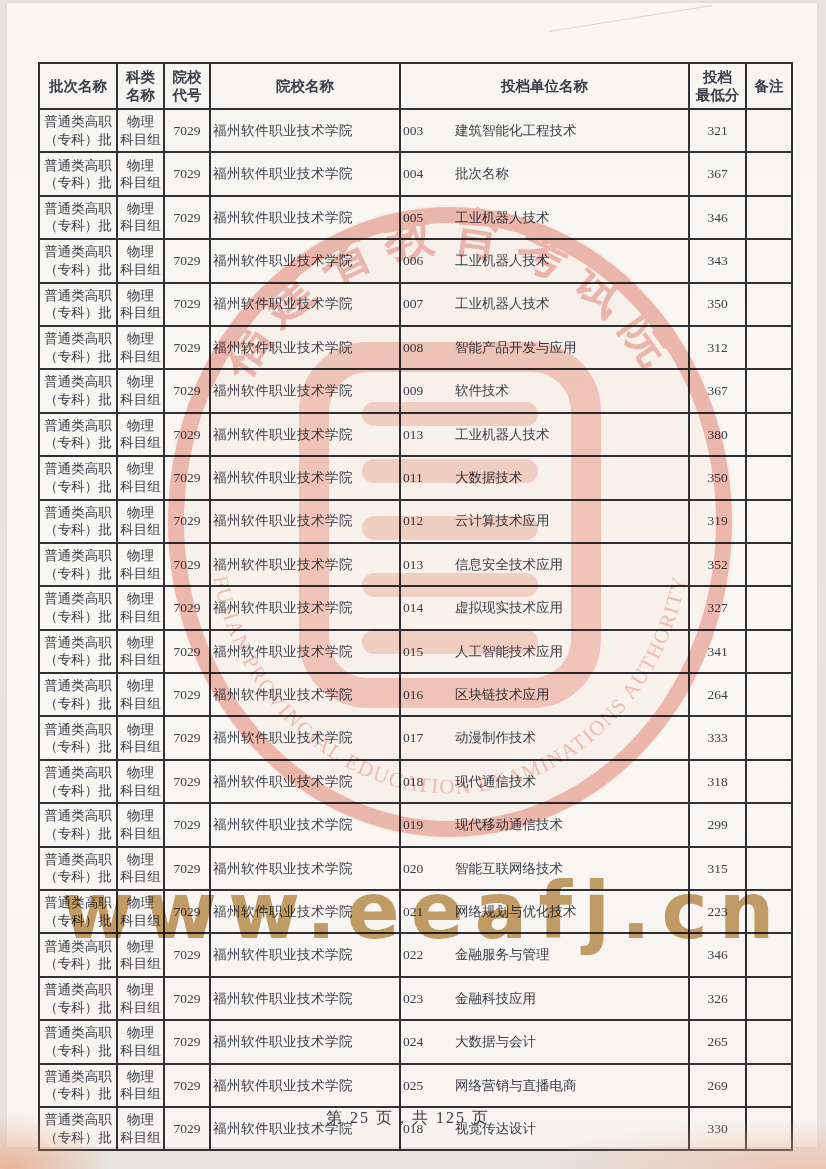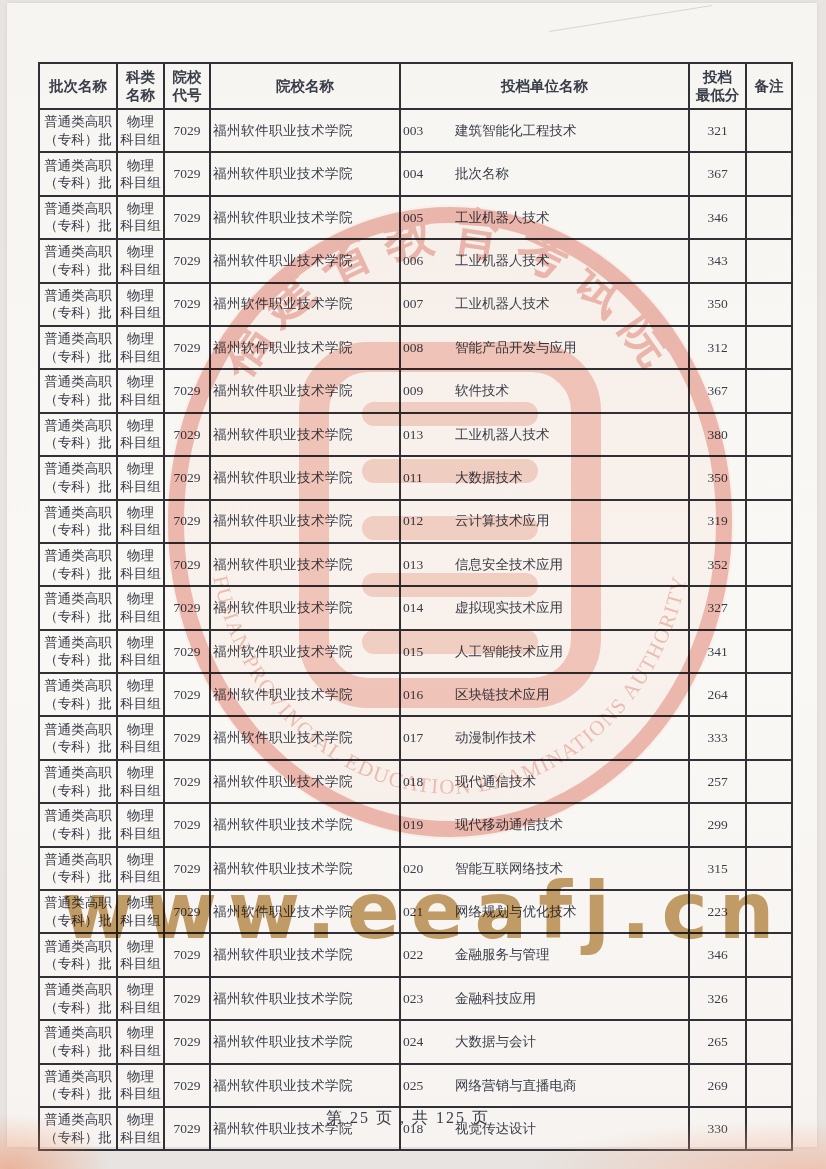--- a/index.html
+++ b/index.html
@@ -262,21 +262,21 @@
     <td class="cell-note"></td>
   </tr>
         <tr>
     <td class="cell-batch">普通类高职
 （专科）批</td>
     <td class="cell-subject">物理
 科目组</td>
     <td class="cell-code">7029</td>
     <td class="cell-college">福州软件职业技术学院</td>
     <td class="cell-major"><span class="mcode">018</span><span class="mname">现代通信技术</span></td>
-    <td class="cell-score">257</td>
+    <td class="cell-score">318</td>
     <td class="cell-note"></td>
   </tr>
         <tr>
     <td class="cell-batch">普通类高职
 （专科）批</td>
     <td class="cell-subject">物理
 科目组</td>
     <td class="cell-code">7029</td>
     <td class="cell-college">福州软件职业技术学院</td>
     <td class="cell-major"><span class="mcode">019</span><span class="mname">现代移动通信技术</span></td>

